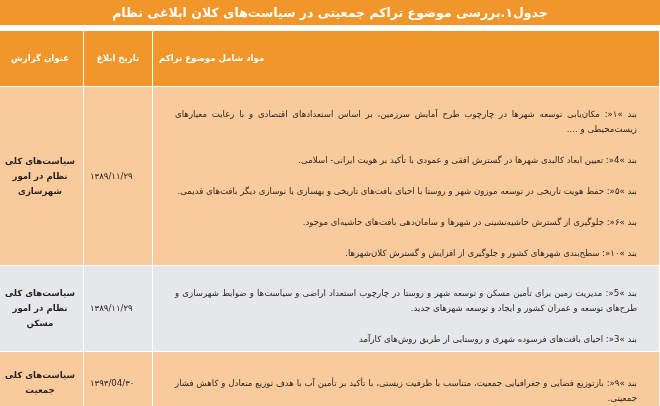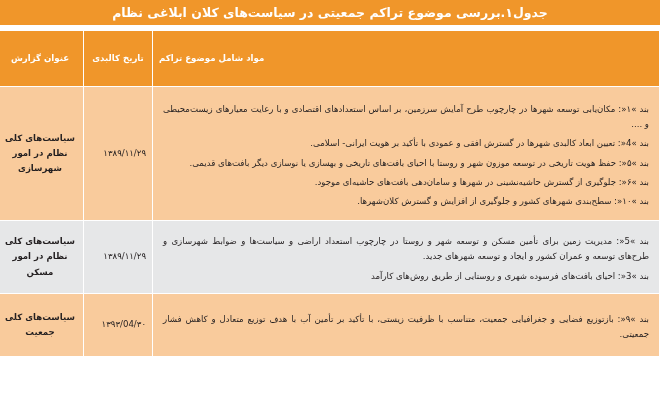--- a/index.html
+++ b/index.html
@@ -91,38 +91,38 @@
   tr.row-even td { background: #e6e7e8; }
 
   td.cell-title {
     text-align: center;
     font-weight: bold;
     font-size: 9.3px;
     line-height: 1.85;
     color: #231f20;
   }
   td.cell-date {
-    text-align: right;
+    text-align: left;
     font-size: 9.6px;
     letter-spacing: 0.4px;
     color: #231f20;
     white-space: nowrap;
   }
   td.cell-content {
     text-align: justify;
     text-align-last: right;
     font-size: 8.7px;
     line-height: 1.78;
     padding-right: 8px;
     padding-left: 8px;
     color: #231f20;
   }
   td.cell-content .clause {
     display: block;
-    margin: 4px;
+    margin: 16px;
   }
   td.cell-content .clause:last-child {
     margin-bottom: 0;
   }
 
   .r1 { height: 133px; }
   .r2 { height: 72px; }
   .r3 { height: 62px; }
 </style>
 </head>
@@ -136,21 +136,21 @@
 
   <table class="data-table">
     <colgroup>
       <col class="c-content">
       <col class="c-date">
       <col class="c-title">
     </colgroup>
     <thead>
       <tr>
         <th class="col-content">مواد شامل موضوع تراکم</th>
-        <th>تاریخ کالبدی</th>
+        <th>تاریخ ابلاغ</th>
         <th>عنوان گزارش</th>
       </tr>
     </thead>
     <tbody>
 
       <tr class="row-odd r1">
         <td class="cell-content">
           <span class="clause">بند »۱«: مکان‌یابی توسعه شهرها در چارچوب طرح آمایش سرزمین، بر اساس استعدادهای اقتصادی و با رعایت معیارهای زیست‌محیطی و ....</span>
           <span class="clause">بند »4«: تعیین ابعاد کالبدی شهرها در گسترش افقی و عمودی با تأکید بر هویت ایرانی- اسلامی.</span>
           <span class="clause">بند »۵«: حفظ هویت تاریخی در توسعه موزون شهر و روستا با احیای بافت‌های تاریخی و بهسازی یا نوسازی دیگر بافت‌های قدیمی.</span>

